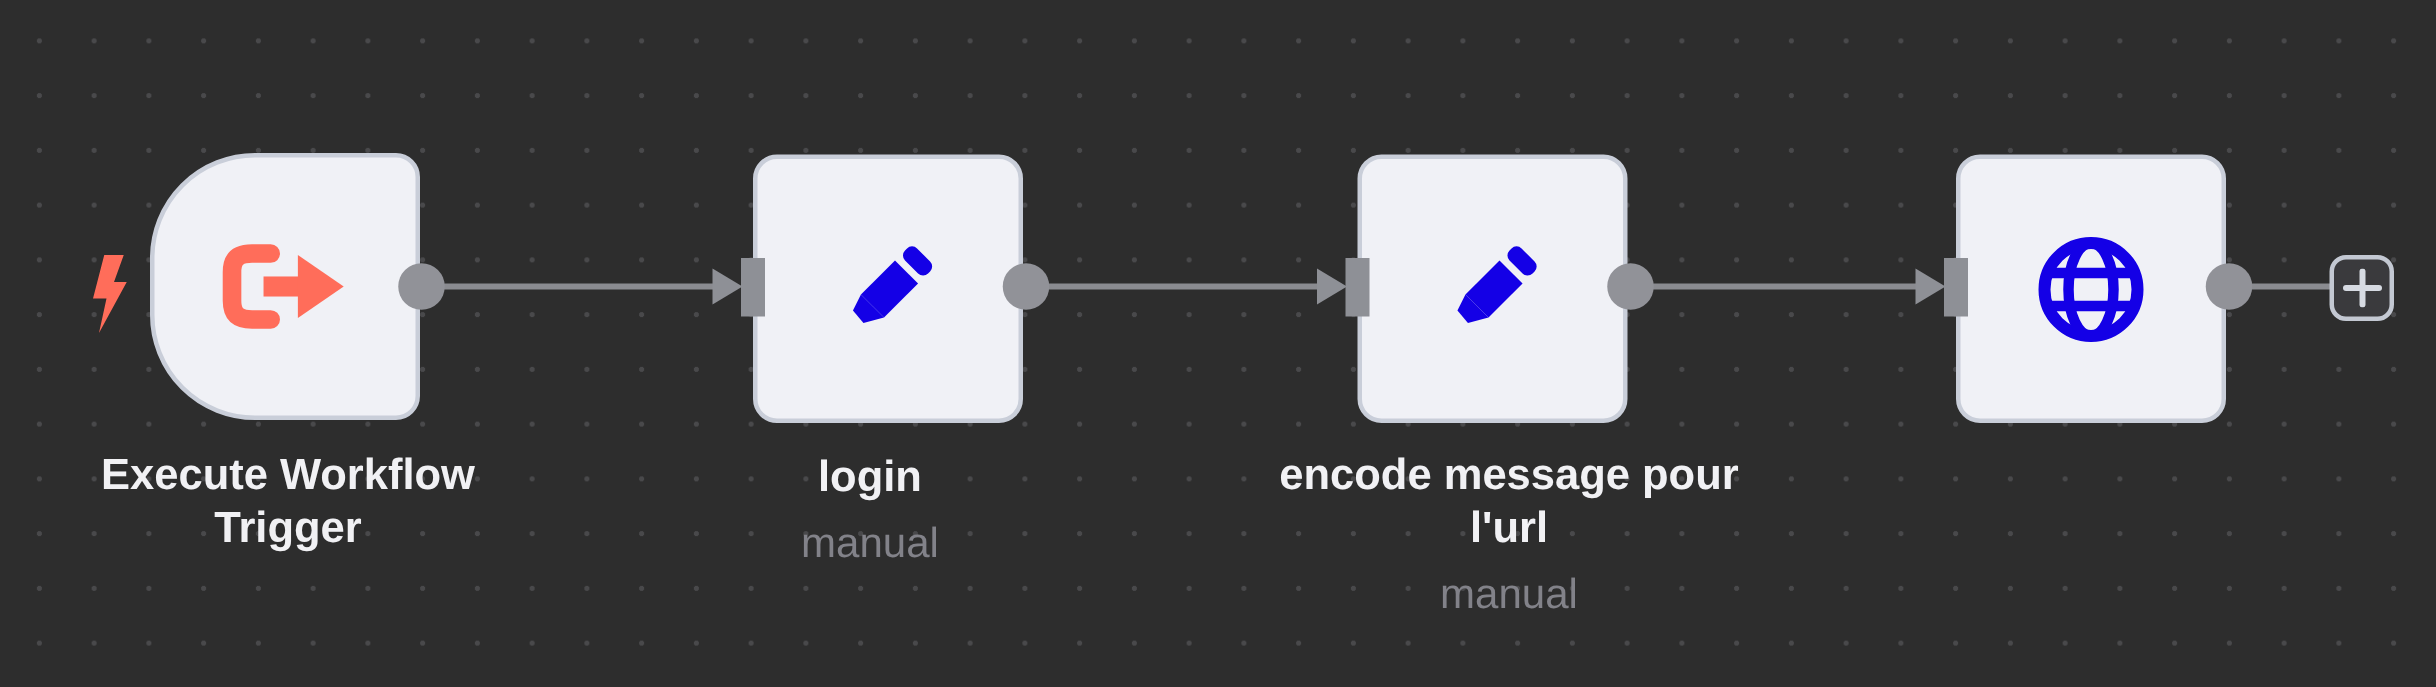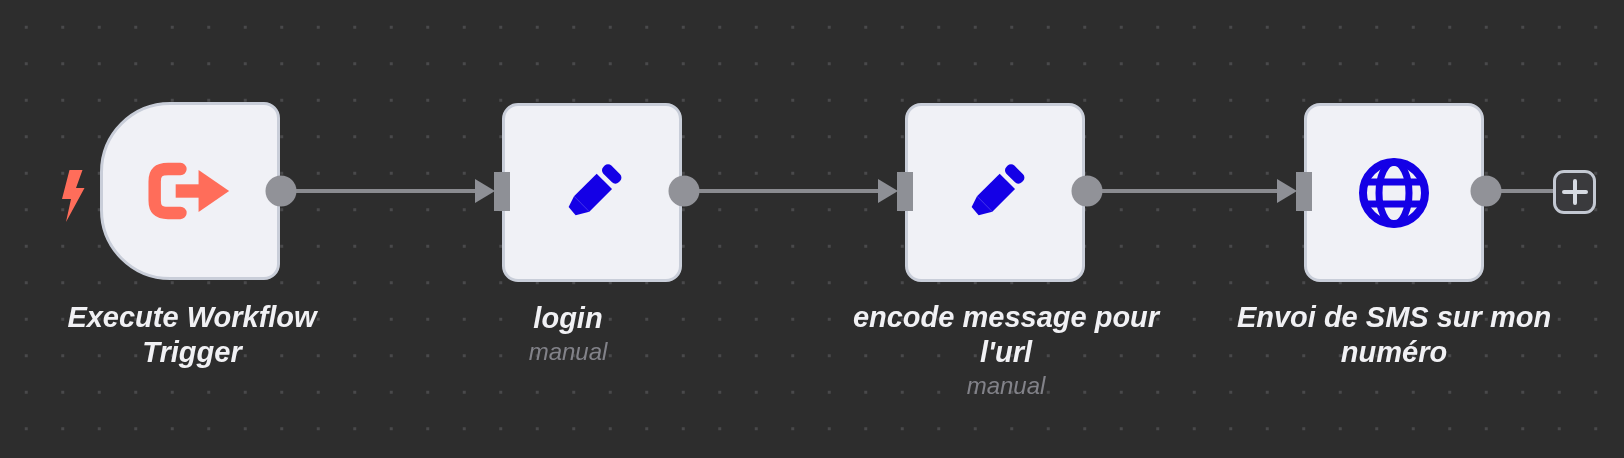--- a/index.html
+++ b/index.html
@@ -8,46 +8,45 @@
     background:#232323;
   }
   .canvas{
     position:relative;
     width:1624px;height:458px;
     overflow:hidden;
     background-color:#2d2d2d;
     background-image:radial-gradient(circle, #49494b 1.7px, transparent 1.9px);
     background-size:36.5px 36.5px;
     background-position:8px 9px;
-    font-style:italic;
   }
   .node-box{
     position:absolute;
     background:#f0f1f6;
     border:3px solid #c9ced9;
     box-sizing:border-box;
     display:flex;align-items:center;justify-content:center;
   }
   .node-box.trigger{ border-radius:70px 16px 16px 70px; }
   .node-box.action{ border-radius:16px; }
   .node-label{
     position:absolute;
     width:340px;
     text-align:center;
     color:#f1f1f4;
     font-size:29px;
     font-weight:700;
     line-height:35px;
   }
   .node-subtitle{
-    font-size:24px;
+    font-size:28px;
     font-weight:400;
     color:#828289;
     line-height:26px;
-    margin-top:3px;
+    margin-top:13px;
   }
   .node-subtitle:empty{display:none;}
   .bolt{position:absolute;left:61px;top:170px;}
   .conn-svg{position:absolute;left:0;top:0;}
   .plus-btn{
     position:absolute;left:1553px;top:170px;
     width:43px;height:44px;
     box-sizing:border-box;
     background:#3a3a3d;
     border:3px solid #c3c8d2;
@@ -80,21 +79,21 @@
 
   <div class="node-box action" style="left:502px;top:103px;width:180px;height:179px;">
     <svg width="68" height="68" viewBox="0 0 72 72">
       <g transform="rotate(45 36 36)" fill="#1400e6">
         <rect x="25" y="1" width="23" height="12" rx="5"></rect>
         <rect x="25" y="18" width="23" height="34"></rect>
         <polygon points="25,52 48,52 40.5,65 29,64"></polygon>
       </g>
     </svg>
   </div>
-  <div class="node-label" style="left:398px;top:301px;">
+  <div class="node-label" style="left:410px;top:301px;">
     <span>login</span>
     <div class="node-subtitle">manual</div>
   </div>
 
   <div class="node-box action" style="left:905px;top:103px;width:180px;height:179px;">
     <svg width="68" height="68" viewBox="0 0 72 72">
       <g transform="rotate(45 36 36)" fill="#1400e6">
         <rect x="25" y="1" width="23" height="12" rx="5"></rect>
         <rect x="25" y="18" width="23" height="34"></rect>
         <polygon points="25,52 48,52 40.5,65 29,64"></polygon>
@@ -106,24 +105,20 @@
     <div class="node-subtitle">manual</div>
   </div>
 
   <div class="node-box action" style="left:1304px;top:103px;width:180px;height:179px;">
     <svg width="76" height="76" viewBox="0 0 76 76">
       <circle cx="38" cy="38" r="31" fill="none" stroke="#1400e6" stroke-width="8"></circle>
       <ellipse cx="38" cy="38" rx="15" ry="31" fill="none" stroke="#1400e6" stroke-width="7"></ellipse>
       <line x1="10" y1="27" x2="66" y2="27" stroke="#1400e6" stroke-width="7"></line>
       <line x1="10" y1="49" x2="66" y2="49" stroke="#1400e6" stroke-width="7"></line>
     </svg>
-  </div>
-  <div class="node-label" style="left:1224px;top:300px;">
-    <span>Envoi de SMS sur mon numéro</span>
-    
   </div>
 
   <svg class="conn-svg" width="1624" height="458" viewBox="0 0 1624 458">
 
     <line x1="281" y1="191" x2="478" y2="191" stroke="#8a8b90" stroke-width="4"></line>
     <polygon points="475,179 475,203 495,191" fill="#8e9096"></polygon>
 
     <line x1="684" y1="191" x2="881" y2="191" stroke="#8a8b90" stroke-width="4"></line>
     <polygon points="878,179 878,203 898,191" fill="#8e9096"></polygon>
 

